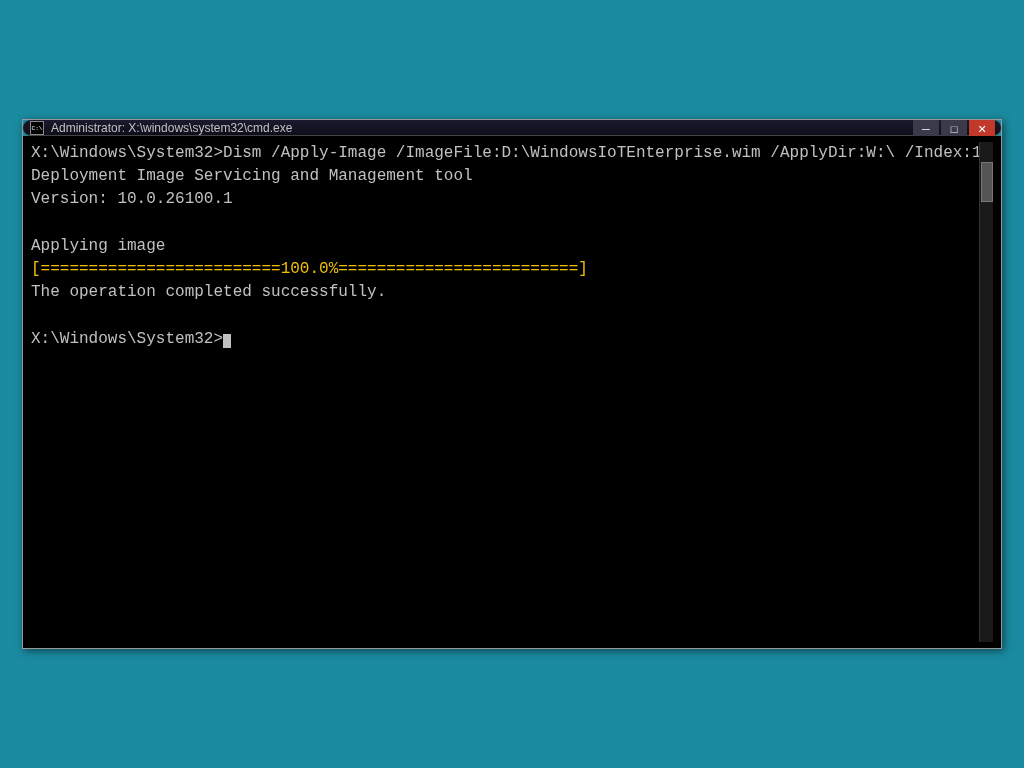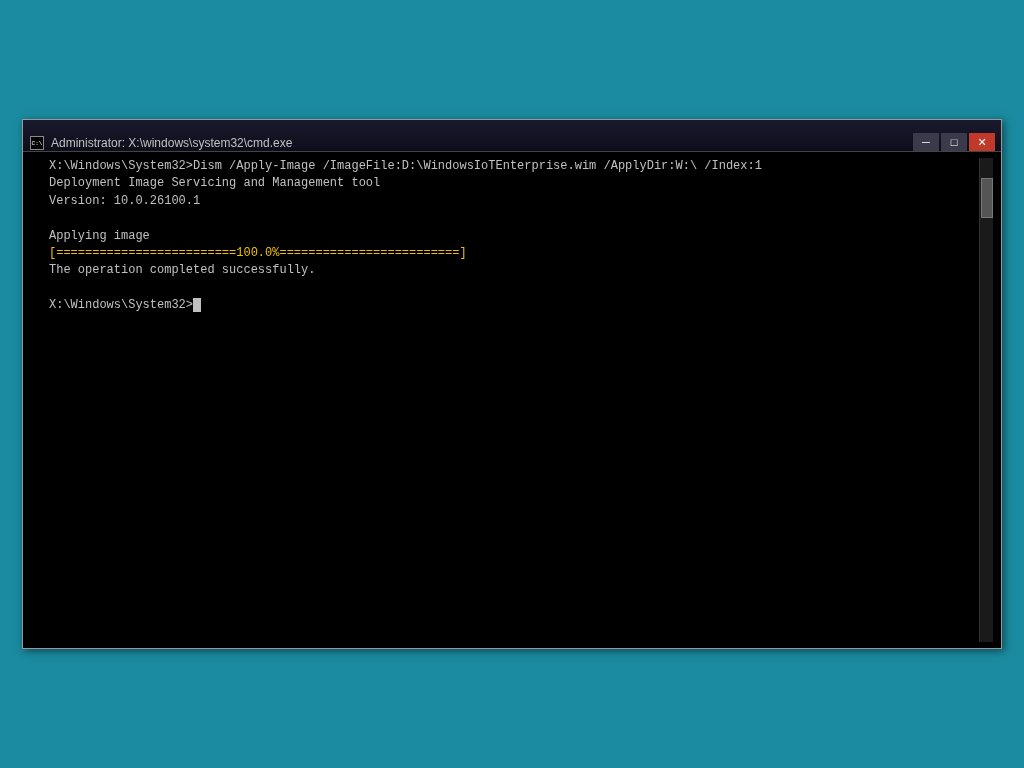--- a/index.html
+++ b/index.html
@@ -21,28 +21,29 @@
     .window {
       width: 980px;
       height: 530px;
       border: 1px solid #999;
       box-shadow: 2px 2px 8px rgba(0,0,0,0.5);
       display: flex;
       flex-direction: column;
     }
 
     .title-bar {
-      height: 32px;
+      height: 16px;
       background: linear-gradient(to bottom, #1a1a2e, #0d0d1a);
       display: flex;
-      align-items: flex-end;
+      align-items: flex-start;
       justify-content: space-between;
       padding: 0 6px;
       flex-shrink: 0;
       border-bottom: 1px solid #444;
+      border-radius: 9px;
     }
 
     .title-bar-left {
       display: flex;
       align-items: center;
       gap: 6px;
     }
 
     .title-bar-icon {
       width: 16px;
@@ -132,25 +133,24 @@
     .scrollbar-thumb {
       width: 12px;
       height: 40px;
       background: #555;
       margin-top: 20px;
       border: 1px solid #777;
     }
 
     .console-text {
       font-family: 'Courier New', Lucida Console, monospace;
-      font-size: 12px;
+      font-size: 16px;
       line-height: 1.45;
       color: #c0c0c0;
       white-space: pre;
-      margin-left: 18px;
     }
 
     .progress-line {
       color: #f0c000;
     }
 
     .cursor {
       display: inline-block;
       width: 8px;
       height: 14px;

